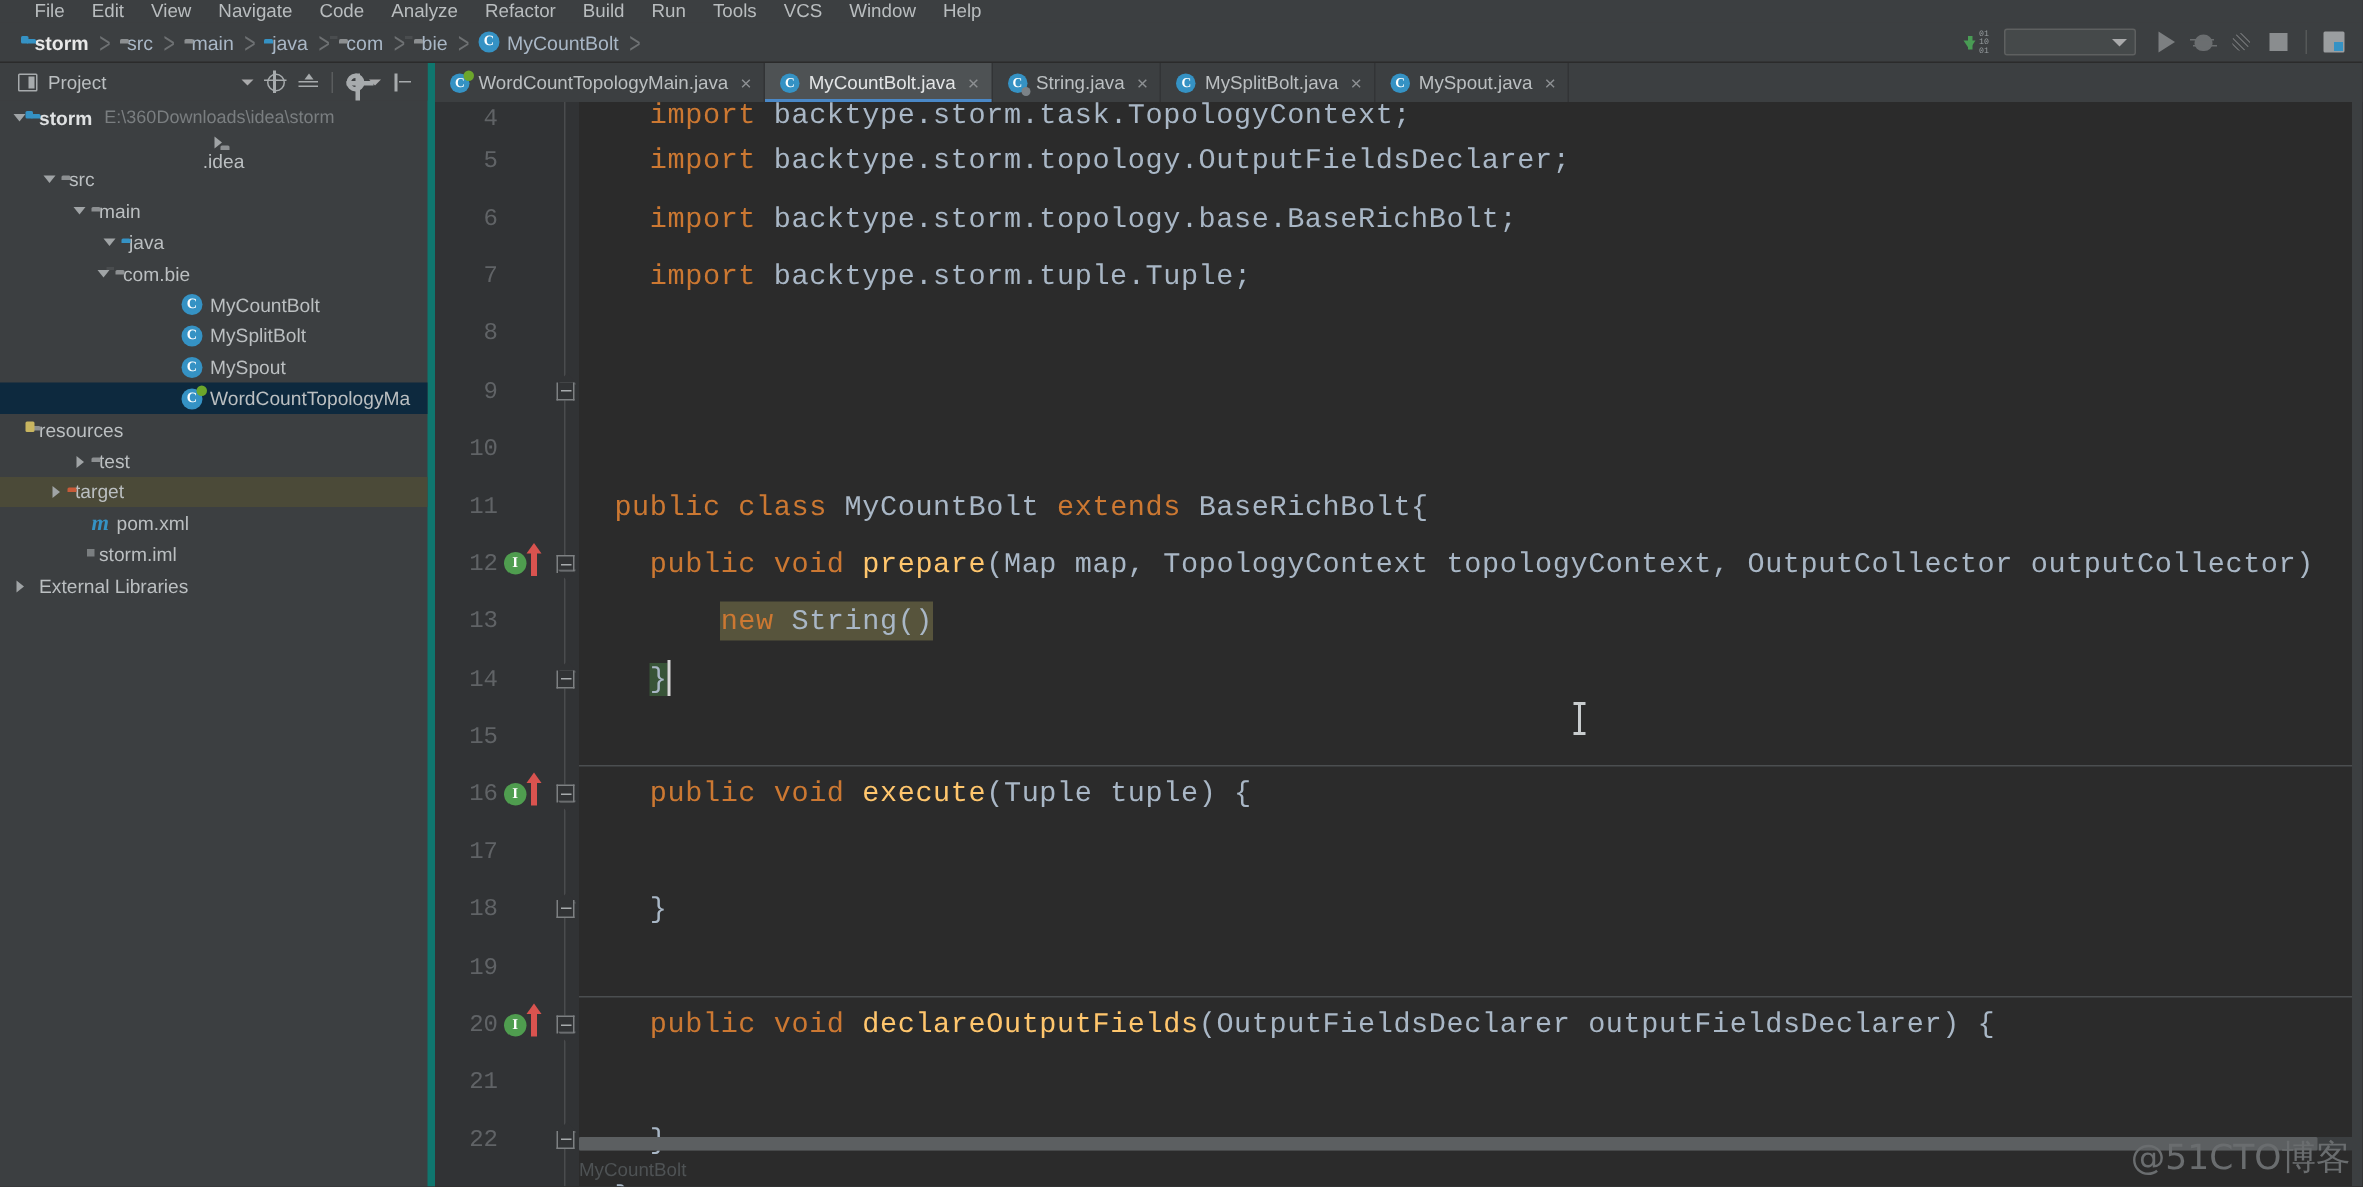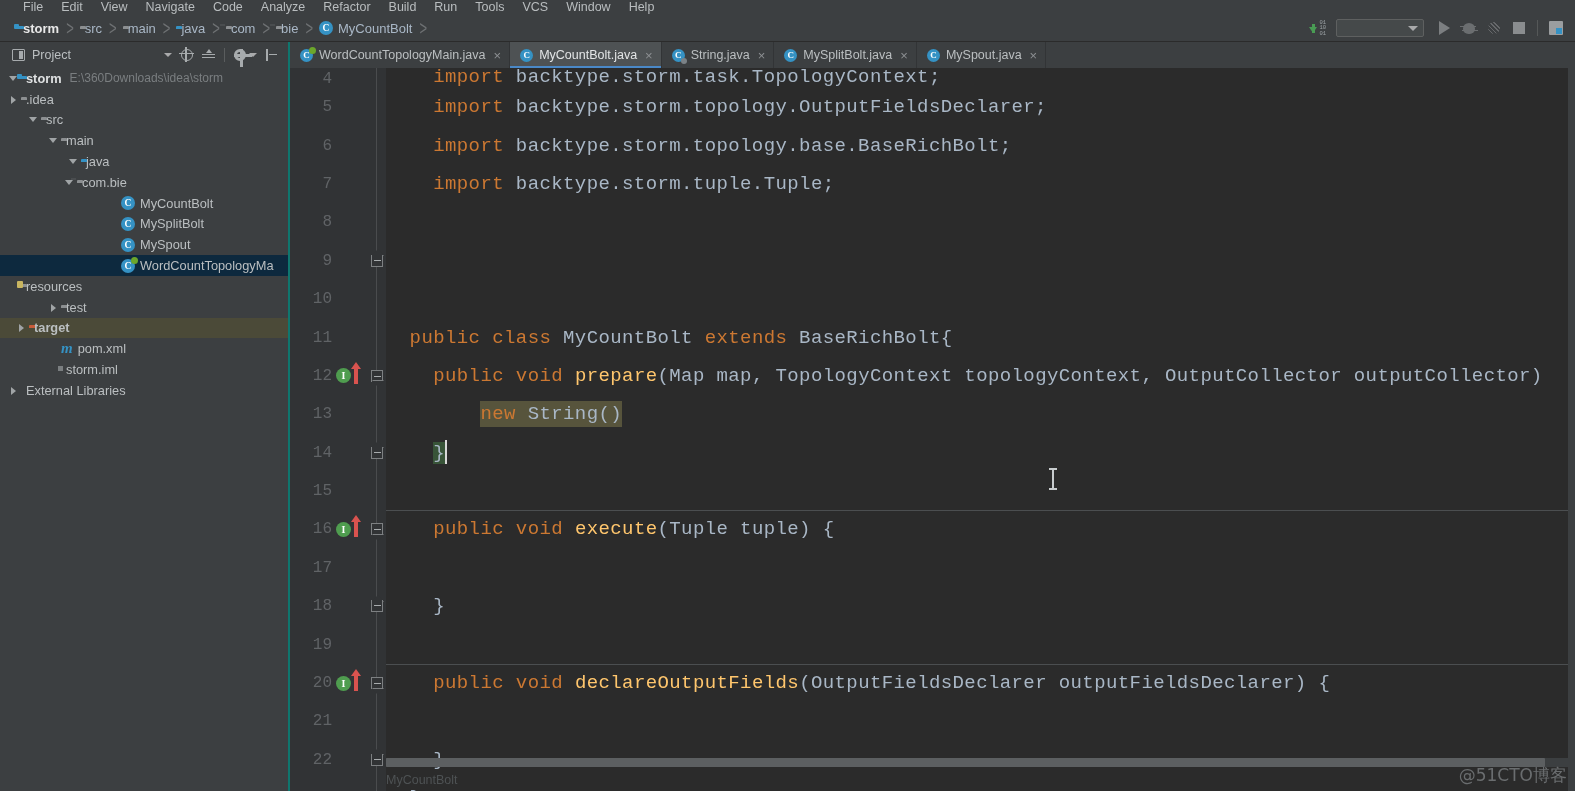--- a/index.html
+++ b/index.html
@@ -97,21 +97,21 @@
   .cov-ico { width: 12px; height: 12px; border-radius: 50%; background:
       repeating-linear-gradient(45deg, #67696b 0 1px, transparent 1px 3px); }
   .stop-sq { width: 12px; height: 12px; background: #8a8d8f; }
   .tb-sep { width: 1px; height: 16px; background: #555858; margin: 0 4px; }
   .struct-ico { width: 14px; height: 14px; background: #9b9ea0; border-radius: 1px; position: relative; }
   .struct-ico::after { content:""; position:absolute; right:1px; bottom:1px; width:6px; height:6px; background:#3592c4; }
 
   
   .project-panel {
     position: absolute; left: 0; top: 42px; width: 290px; height: 749px;
-    background: #3c3f41; border-right: 2px solid #0f766e;
+    background: #3c3f41; border-right: 5px solid #0f766e;
   }
   .pp-header {
     height: 25px; display: flex; align-items: center; padding: 0 6px 0 12px;
     background: #3c3f41;
   }
   .pp-title { font-size: 12.5px; color: #bbbfc1; margin-left: 7px; }
   .pp-win-ico { width: 13px; height: 12px; border: 1.5px solid #a7abad; border-radius: 1px; position: relative; }
   .pp-win-ico::after { content:""; position:absolute; right:1px; top:1px; bottom:1px; width:4px; background:#a7abad; }
   .pp-tools { margin-left: auto; display: flex; align-items: center; gap: 9px; padding-right: 4px; }
   .tri-sm { width:0;height:0;border-left:4px solid transparent;border-right:4px solid transparent;border-top:4px solid #a9aaab; }
@@ -259,21 +259,21 @@
   .hscroll .thumb { position: absolute; left: 0; top: 0; width: 98%; height: 9px; background: #5c5f61; border-radius: 1px; }
 
   
   .bottom-crumb {
     position: absolute; left: 96px; bottom: 0; height: 22px;
     display: flex; align-items: center; gap: 5px;
     font-size: 12.5px; color: #4e5254;
   }
   .watermark {
     position: absolute; right: 8px; bottom: 4px;
-    font-size: 17px; color: #6a6d6f; font-family: "DejaVu Sans", sans-serif;
+    font-size: 23px; color: #6a6d6f; font-family: "DejaVu Sans", sans-serif;
   }
   .right-edge {
     position: absolute; right: 0; top: 42px; width: 7px; height: 749px; background: #3c3f41;
   }
 </style>
 </head>
 <body>
 
 <div id="app">
 
@@ -382,21 +382,21 @@
         <div class="hide-ico"></div>
       </div>
     </div>
     <div class="tree" id="tree">
         <div class="tree-row" style="padding-left: 8px;">
           <span class="arrow open"></span>
           <span class="ico"><span class="folder-ico blue module"></span></span>
           <span class="tree-label bold">storm</span>
           <span class="tree-path">E:\360Downloads\idea\storm</span>
         </div>
-        <div class="tree-row" style="">
+        <div class="tree-row" style=" flex-direction: column;">
           <span class="arrow closed"></span>
           <span class="ico"><span class="folder-ico"></span></span>
           <span class="tree-label">.idea</span>
         </div>
         <div class="tree-row" style="padding-left: 28px;">
           <span class="arrow open"></span>
           <span class="ico"><span class="folder-ico"></span></span>
           <span class="tree-label">src</span>
         </div>
         <div class="tree-row" style="padding-left: 48px;">
@@ -445,21 +445,21 @@
         <div class="tree-row" style="">
           <span class="arrow"></span>
           <span class="ico"><span class="folder-ico res"></span></span>
           <span class="tree-label">resources</span>
         </div>
         <div class="tree-row" style="padding-left: 48px;">
           <span class="arrow closed"></span>
           <span class="ico"><span class="folder-ico"></span></span>
           <span class="tree-label">test</span>
         </div>
-        <div class="tree-row olive" style="padding-left: 16px; font-weight: bold;">
+        <div class="tree-row olive" style="padding-left: 32px;">
           <span class="arrow closed"></span>
           <span class="ico"><span class="folder-ico target-red"></span></span>
           <span class="tree-label">target</span>
         </div>
         <div class="tree-row" style="padding-left: 48px;">
           <span class="arrow"></span>
           <span class="ico"><span class="m-ico">m</span></span>
           <span class="tree-label">pom.xml</span>
         </div>
         <div class="tree-row" style="padding-left: 48px;">

